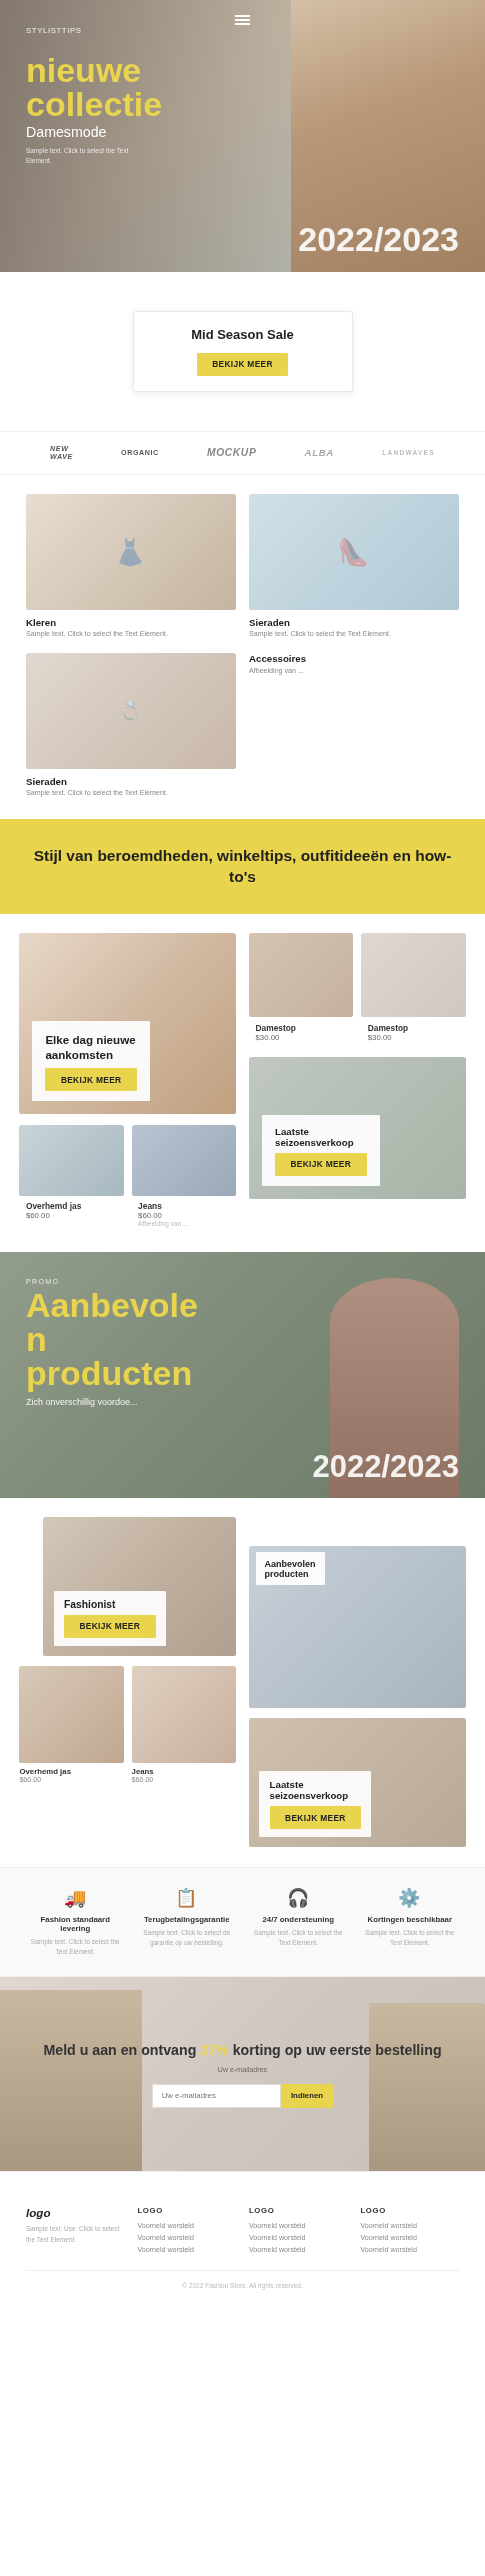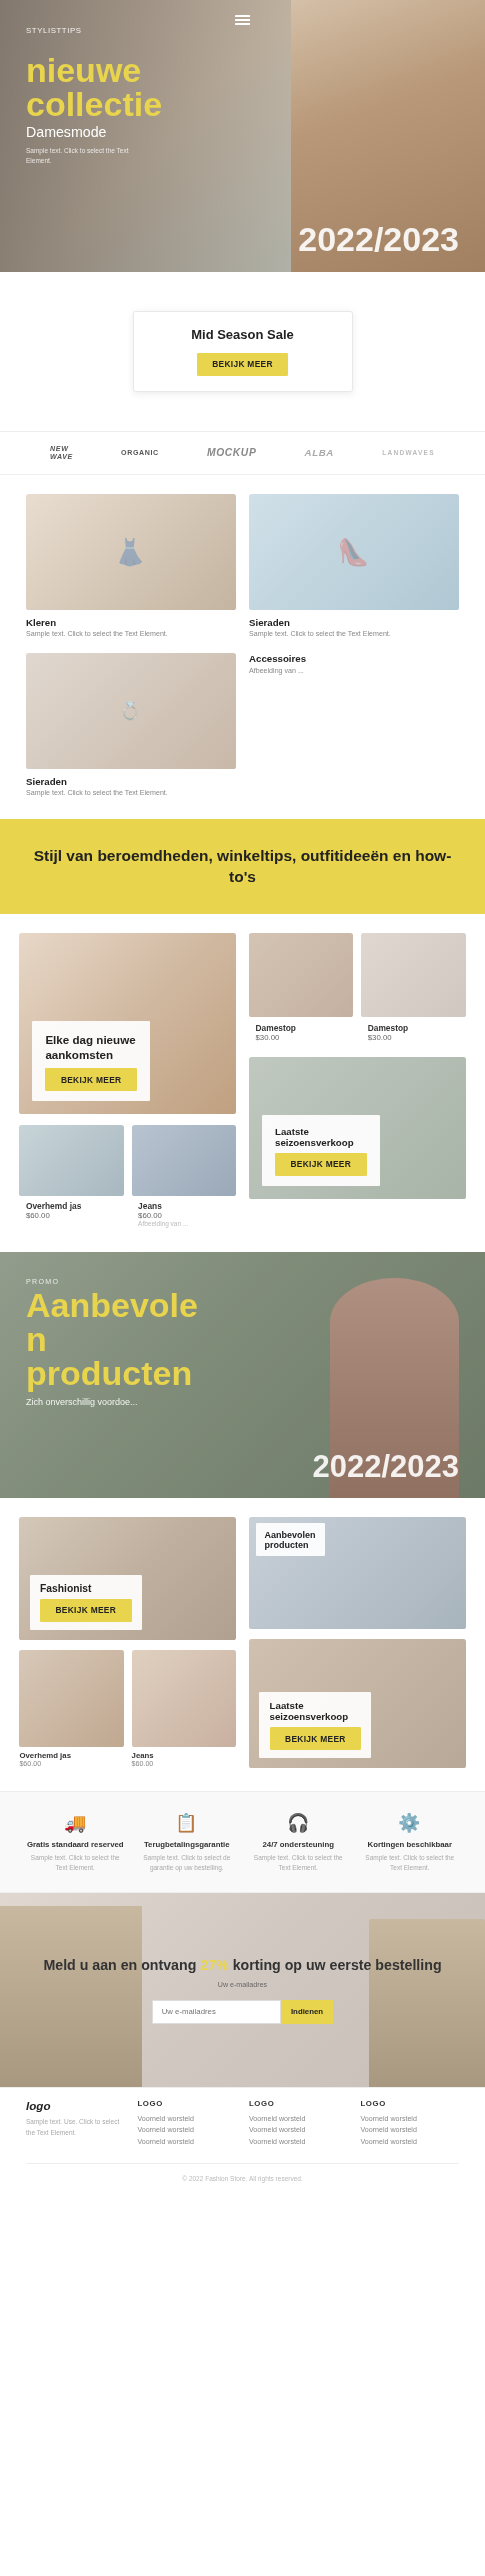--- a/index.html
+++ b/index.html
@@ -444,21 +444,21 @@
       border: none;
       padding: 6.5px 10.3px;
       font-size: 7.8px;
       font-weight: 600;
       cursor: pointer;
     }
 
     
     .footer {
       background: #fff;
-      padding: 11px 26px 13px;
+      padding: 34px 26px 13px;
       border-top: 0.6px solid #eee;
     }
     .footer-grid {
       display: grid;
       grid-template-columns: 1fr 1fr 1fr 1fr;
       gap: 13px;
       margin-bottom: 13px;
     }
     .footer-brand-title {
       font-size: 11.6px;
@@ -669,21 +669,21 @@
     <div class="aanbevolen-label">Promo</div>
     <div class="aanbevolen-title">Aanbevole<br>n<br>producten</div>
     <div class="aanbevolen-sub">Zich onverschillig voordoe...</div>
   </div>
   <div class="aanbevolen-year">2022/2023</div>
 </section>
 
 <div class="fashion-grid">
 
   <div class="fashion-left">
-    <div class="fashion-featured" style="background: linear-gradient(135deg, #d4c8b8 0%, #c0b0a0 50%, #b0a090 100%); height: 123px;">
+    <div class="fashion-featured" style="background: linear-gradient(135deg, #d4c8b8 0%, #c0b0a0 50%, #b0a090 100%); height: 139px; margin-left: 24px;">
       <div class="fashion-featured-overlay">
         <div class="fashion-featured-title">Fashionist</div>
         <button class="btn-yellow">Bekijk meer</button>
       </div>
     </div>
     <div style="display:grid; grid-template-columns:1fr 1fr; gap:7.8px;">
       <div>
         <div class="fashion-small girl1" style="background: linear-gradient(135deg, #d8c8b8 0%, #c0a890 100%); height: 97px;"></div>
         <div class="fashion-small-info">
           <div class="fashion-small-name">Overhemd jas</div>
@@ -694,38 +694,38 @@
         <div class="fashion-small girl2" style="background: linear-gradient(135deg, #e0d0c0 0%, #c8b0a0 100%); height: 97px;"></div>
         <div class="fashion-small-info">
           <div class="fashion-small-name">Jeans</div>
           <div class="fashion-small-price">$60.00</div>
         </div>
       </div>
     </div>
   </div>
 
   <div class="fashion-right">
-    <div class="fashion-right-top" style="background: linear-gradient(135deg, #c8d0d8 0%, #a8b4bc 100%); height: 112px; position:relative;">
+    <div class="fashion-right-top" style="background: linear-gradient(135deg, #c8d0d8 0%, #a8b4bc 100%); height: 162px; position:relative;margin-top:29px;">
       <div style="position:absolute; top:6.5px; left:6.5px; background:rgba(255,255,255,0.92); padding:6.5px 9px; border-radius:1.3px;">
         <div style="font-size:9px; font-weight:700; color:#222;">Aanbevolen<br>producten</div>
       </div>
     </div>
     <div class="fashion-right-bottom" style="background: linear-gradient(135deg, #d0c0b0 0%, #b8a898 100%); height: 129px; position:relative;">
       <div class="fashion-right-overlay">
         <div class="fashion-right-title">Laatste<br>seizoensverkoop</div>
         <button class="btn-yellow">Bekijk meer</button>
       </div>
     </div>
   </div>
 </div>
 
 <div class="features">
   <div class="feature-item">
     <div class="feature-icon">🚚</div>
-    <div class="feature-title">Gratis standaard reserved</div>
+    <div class="feature-title">Fashion standaard levering</div>
     <div class="feature-desc">Sample text. Click to select the Text Element.</div>
   </div>
   <div class="feature-item">
     <div class="feature-icon">📋</div>
     <div class="feature-title">Terugbetalingsgarantie</div>
     <div class="feature-desc">Sample text. Click to select de garantie op uw bestelling.</div>
   </div>
   <div class="feature-item">
     <div class="feature-icon">🎧</div>
     <div class="feature-title">24/7 ondersteuning</div>

